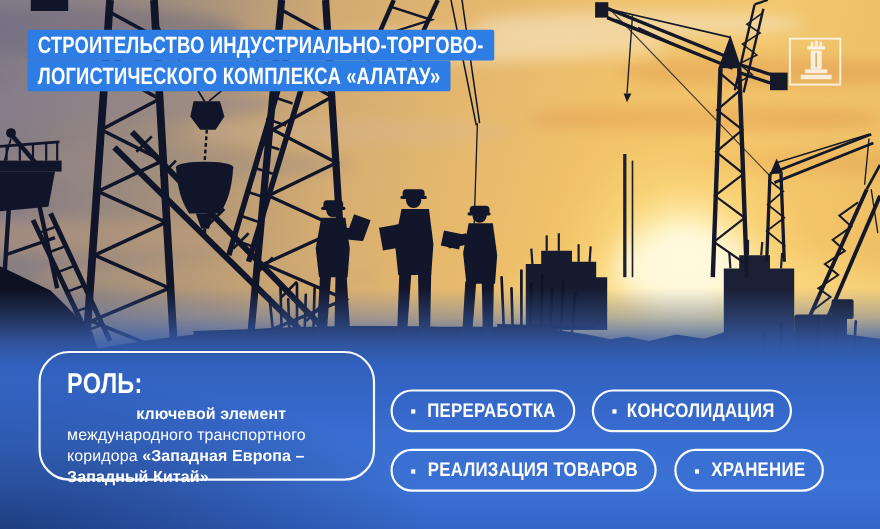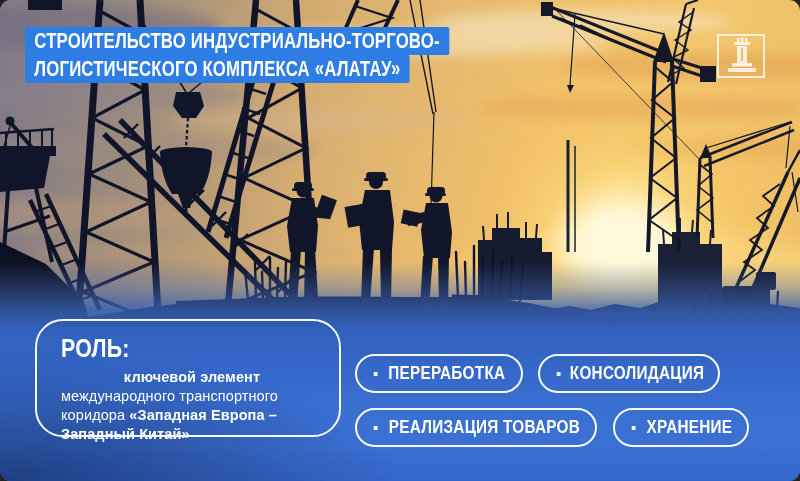--- a/index.html
+++ b/index.html
@@ -1,18 +1,18 @@
 <!DOCTYPE html>
 <html><head>
 <meta charset="utf-8">
 <style>
   html,body{margin:0;padding:0;background:#222;}
   .slide{
     position:relative;width:800px;height:481px;overflow:hidden;
-    font-family:"Liberation Sans",sans-serif;color:#fff;background:#1d4ed8;border-radius:11px;
+    font-family:"Liberation Sans",sans-serif;color:#fff;background:#1d4ed8;
   }
   
   .photo{position:absolute;left:0;top:0;width:800px;height:360px;}
   
   .blue-section{
     position:absolute;left:0;top:262px;width:800px;height:219px;
     background:linear-gradient(180deg,
       rgba(70,108,185,0) 0%,
       rgba(68,106,184,0.38) 12%,
       rgba(56,96,178,0.82) 22%,

